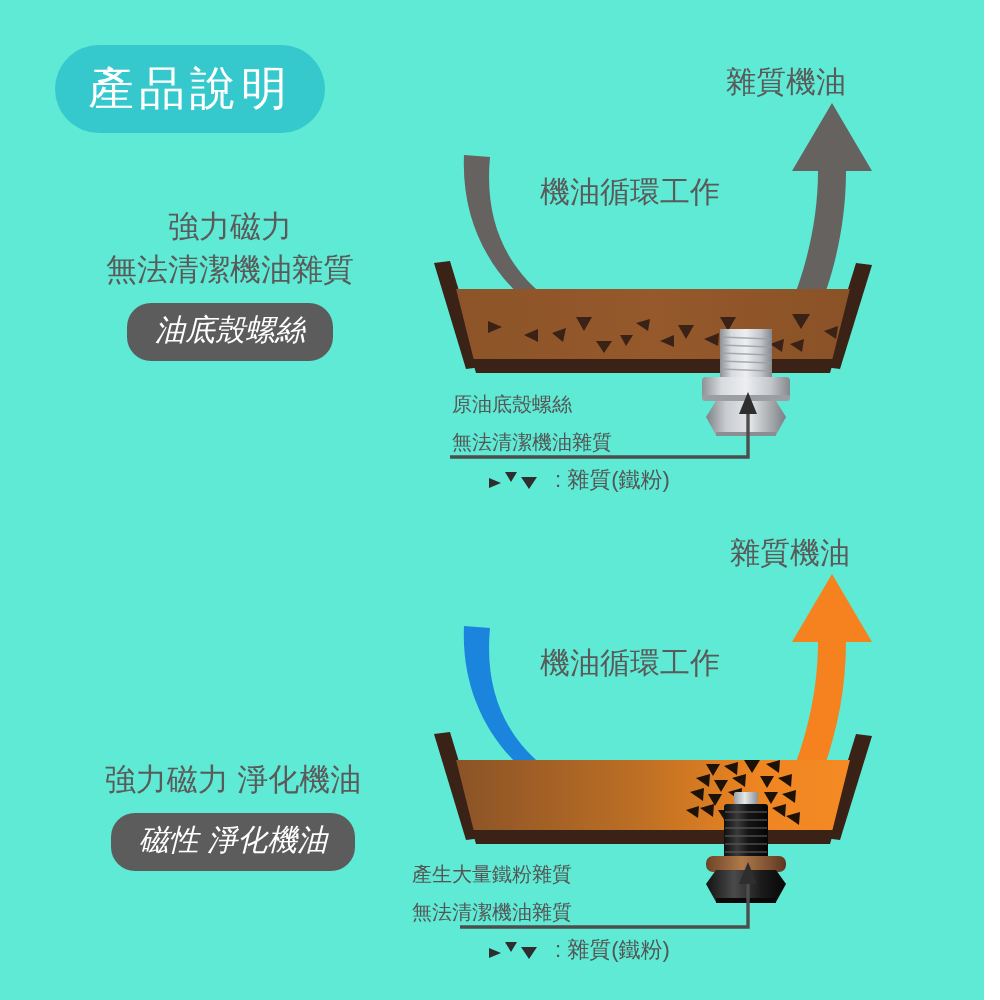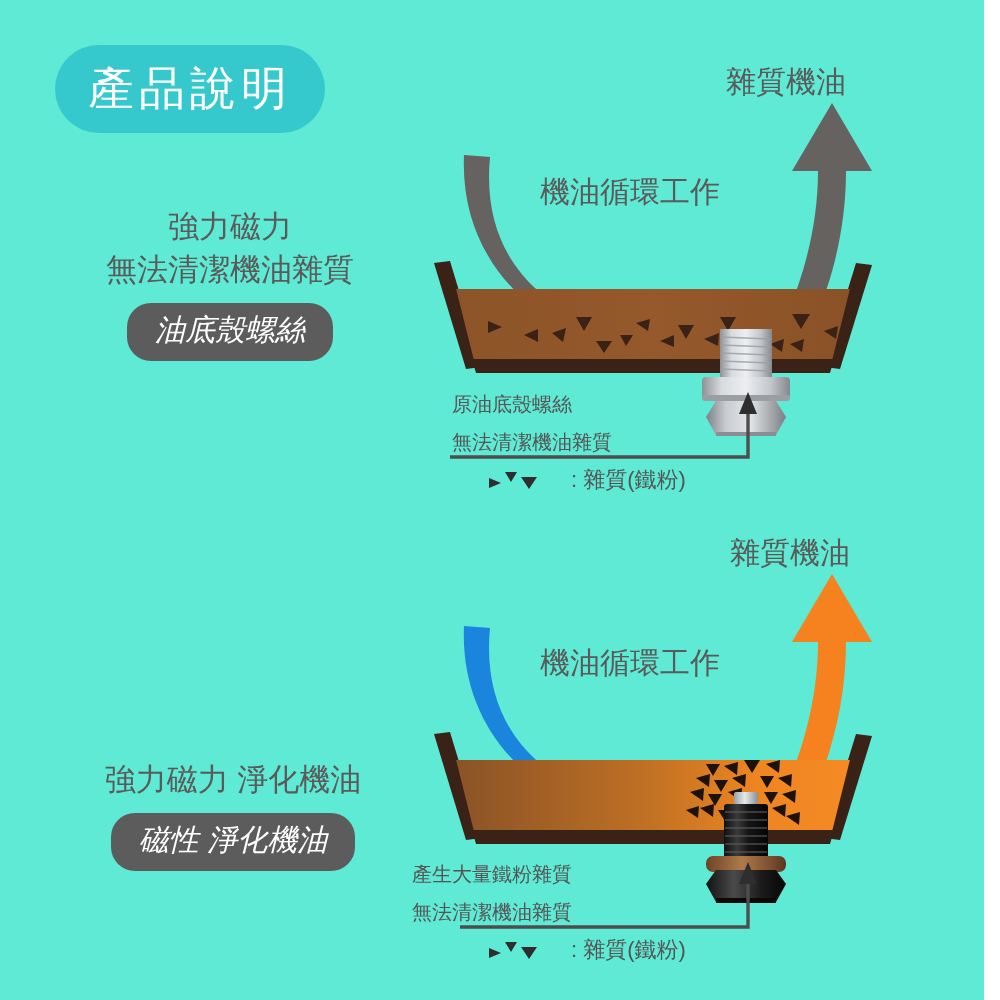--- a/index.html
+++ b/index.html
@@ -68,21 +68,21 @@
     font-size: 20px;
     line-height: 38px;
     white-space: nowrap;
   }
   .legend-row {
     position: absolute;
     display: flex; align-items: center;
     color: #555555;
     font-size: 22px;
     white-space: nowrap;
-    gap: 20px;
+    gap: 4px;
   }
   .legend-tri { display: inline-block; }
 
   svg { display: block; overflow: visible; }
 </style>
 </head>
 <body>
 
 <div id="page">
 

